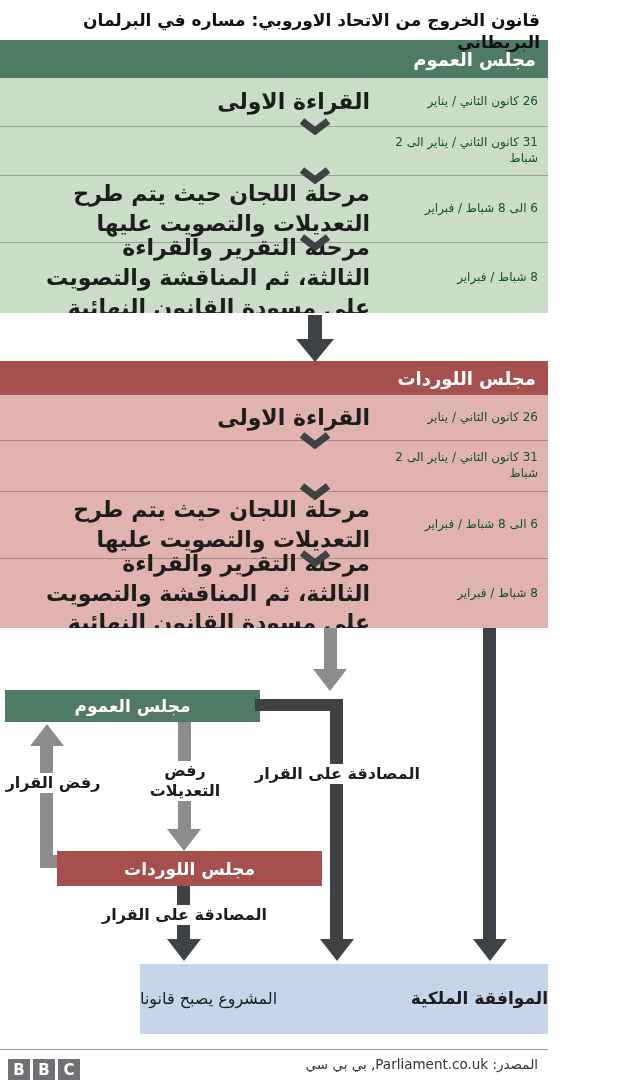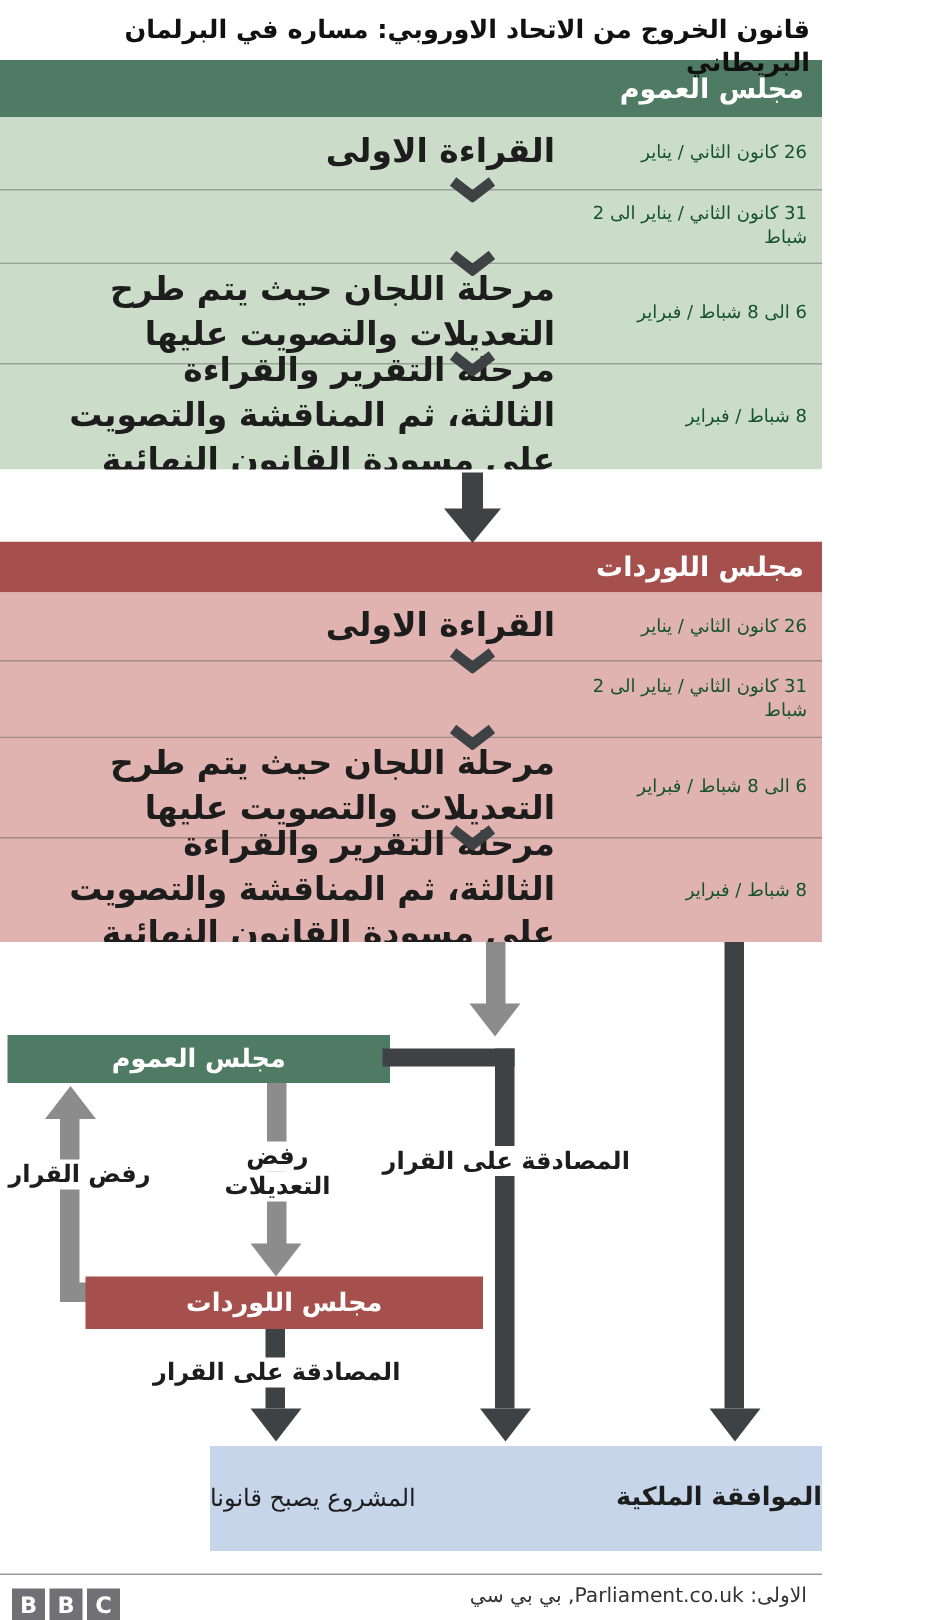--- a/index.html
+++ b/index.html
@@ -194,16 +194,16 @@
       <div class="l2">المشروع يصبح قانونا</div>
     </div>
   </div>
 
   <div class="footer">
     <div class="bbc">
       <span class="blk">B</span>
       <span class="blk">B</span>
       <span class="blk">C</span>
     </div>
-    <div class="source">الاولى: Parliament.co.uk, بي بي سي</div>
+    <div class="source">المصدر: Parliament.co.uk, بي بي سي</div>
   </div>
 
 </div>
 
 </body></html>

